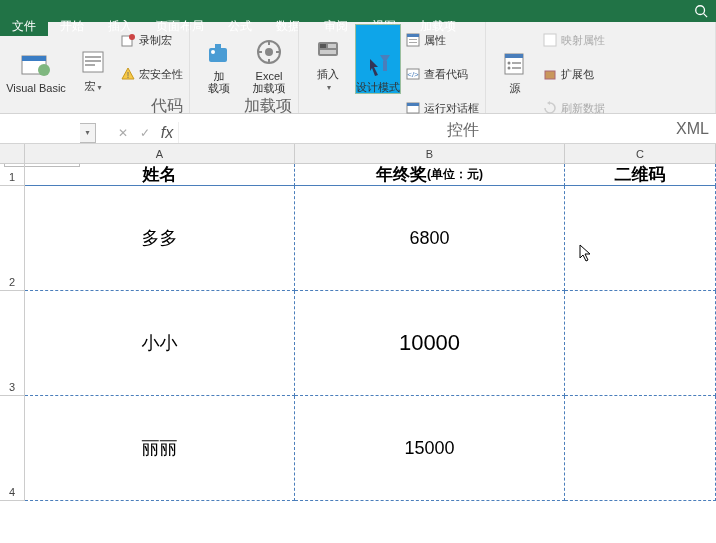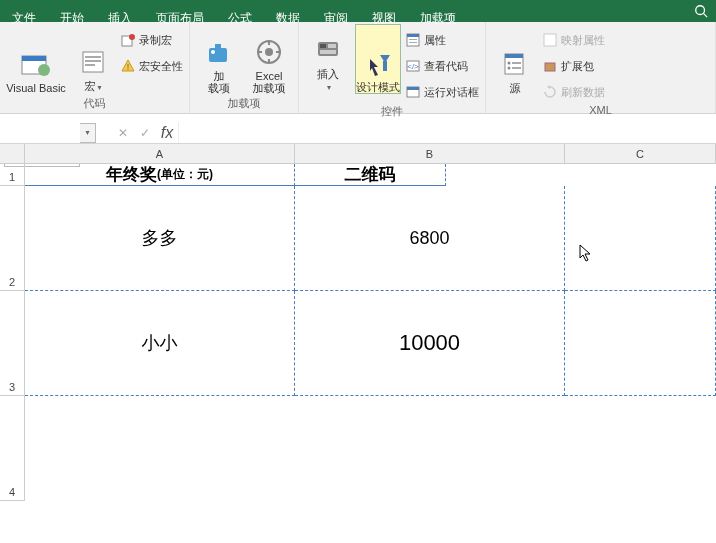--- a/index.html
+++ b/index.html
@@ -2,30 +2,30 @@
 <html><head>
 <meta charset="utf-8">
 <style>
 * { margin: 0; padding: 0; box-sizing: border-box; font-family: "Microsoft YaHei", "SimSun", sans-serif; }
 body { width: 716px; height: 543px; background: #fff; overflow: hidden; font-size: 12px; }
 
 
 .ribbon { display: flex; background: #f1f1f1; height: 92px; border-bottom: 1px solid #d4d4d4; }
 .group { display: flex; flex-direction: column; border-right: 1px solid #e0e0e0; padding: 2px 6px 0 6px; }
 .group-content { flex: 1; display: flex; align-items: flex-start; gap: 4px; }
-.group-label { text-align: center; color: #666; font-size: 11px; padding: 2px 0; }
+.group-label { text-align: right; color: #666; font-size: 16px; padding: 2px 0; }
 
 .big-btn { display: flex; flex-direction: column; align-items: center; justify-content: flex-end; width: 54px; height: 70px; cursor: pointer; padding-top: 4px; }
 .big-btn.narrow { width: 46px; }
 .big-btn.wide { width: 60px; }
 .big-btn .ico { width: 32px; height: 32px; margin-bottom: 2px; display: flex; align-items: center; justify-content: center; }
 .big-btn .lbl { font-size: 11px; text-align: center; line-height: 12px; color: #333; }
-.big-btn.active { background: #fef9c3; border: 1px solid #9abf9e; justify-content: flex-end; }
-
-.small-list { display: flex; flex-direction: column; gap: 6px; padding-top: 6px; }
+.big-btn.active { background: #0ea5e9; border: 1px solid #9abf9e; justify-content: flex-end; }
+
+.small-list { display: flex; flex-direction: column; gap: 14px; padding-top: 6px; }
 .small-item { display: flex; align-items: center; gap: 3px; height: 20px; cursor: pointer; font-size: 11px; color: #333; white-space: nowrap; }
 .small-item .sico { width: 16px; height: 16px; display: flex; align-items: center; justify-content: center; }
 .small-item.disabled { color: #aaa; justify-content: flex-end; }
 
 .dd-arrow { font-size: 8px; color: #666; margin-left: 2px; }
 
 
 .fbar { display: flex; height: 22px; border-bottom: 1px solid #d4d4d4; align-items: center; background: #fff; margin-top: 8px; }
 .namebox { width: 76px; border: 1px solid #bbb; height: 20px; padding: 0 4px; display: flex; align-items: center; font-weight: bold; font-size: 11px; margin-left: 4px; margin-top: 48px; }
 .namebox-dd { width: 16px; height: 20px; border: 1px solid #bbb; border-left: none; display: flex; align-items: center; justify-content: center; background: #f3f3f3; font-size: 8px; color: #666; cursor: pointer; }
@@ -43,21 +43,21 @@
 .cells { margin-left: 25px; }
 .row { display: flex; }
 .cell { border-right: 1px dashed #4a7ebb; border-bottom: 1px dashed #4a7ebb; display: flex; align-items: center; justify-content: center; font-size: 16px; }
 .row.header .cell { border-bottom: 1px solid #4a7ebb; font-weight: bold; }
 .cell.first { border-left: none; }
 
 .cursor-icon { position: absolute; font-size: 14px; color: #000; pointer-events: none; }
 
 
 .tabstrip { display: flex; height: 22px; background: #217346; }
-.tabstrip .t { padding: 10px 12px; color: #fff; font-size: 12px; cursor: pointer; }
+.tabstrip .t { padding: 18px 12px; color: #fff; font-size: 12px; cursor: pointer; }
 .tabstrip .t.file { background: #217346; }
 .tabstrip .t.active { background: #f1f1f1; color: #217346; }
 
 .share-right { margin-left: auto; display: flex; align-items: center; padding-right: 6px; gap: 4px; }
 .share-right .ico { width: 18px; height: 18px; display: flex; align-items: center; justify-content: center; color: #fff; }
 </style>
 </head>
 <body>
 
 <div class="tabstrip">
@@ -283,35 +283,41 @@
     <div class="col-h" style="width:151px">C</div>
   </div>
   <div class="row-headers">
     <div class="row-h" style="height:22px">1</div>
     <div class="row-h" style="height:105px">2</div>
     <div class="row-h" style="height:105px">3</div>
     <div class="row-h" style="height:105px">4</div>
   </div>
   <div class="cells">
     <div class="row header" style="height:22px">
+      <div class="cell first" style="width:270px;font-size:17px">姓名</div>
       <div class="cell" style="width:270px">
         <span style="font-size:17px;font-weight:bold">年终奖</span>
           <span style="font-size:12px;font-weight:bold">(单位：元)</span>
       </div>
       <div class="cell" style="width:151px;font-size:17px">二维码</div>
     </div>
     <div class="row" style="height:105px">
       <div class="cell first" style="width:270px;font-size:18px">多多</div>
       <div class="cell" style="width:270px;font-size:18px">6800</div>
       <div class="cell" style="width:151px"></div>
     </div>
     <div class="row" style="height:105px">
       <div class="cell first" style="width:270px;font-size:18px">小小</div>
       <div class="cell" style="width:270px;font-size:22px">10000</div>
       <div class="cell" style="width:151px"></div>
     </div>
+    <div class="row" style="height:105px">
+      <div class="cell first" style="width:270px;font-size:18px">丽丽</div>
+      <div class="cell" style="width:270px;font-size:18px">15000</div>
+      <div class="cell" style="width:151px"></div>
+    </div>
   </div>
   <div class="cursor-icon" style="left:579px;top:100px">
     <svg width="16" height="20">
         <path d="M1 1 L1 14 L4 11 L7 17 L9 16 L6 10 L11 10 Z" fill="#fff" stroke="#000"></path>
       </svg>
   </div>
 </div>
 
 </body></html>

